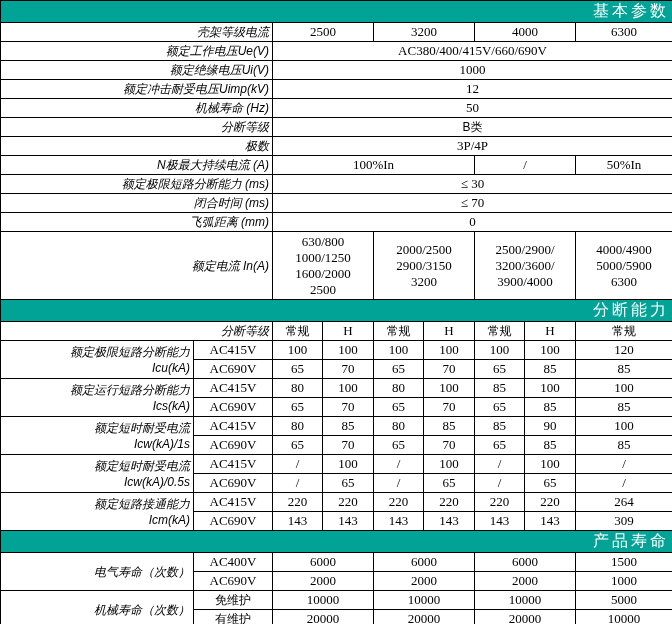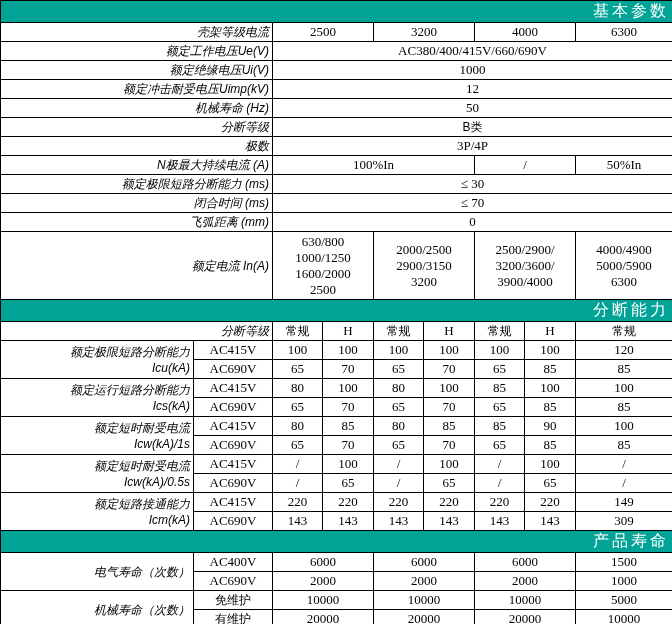--- a/index.html
+++ b/index.html
@@ -253,21 +253,21 @@
   <tr>
     <td rowspan="2" class="lbl">额定短路接通能力
 Icm(kA)</td>
     <td class="val">AC415V</td>
     <td class="val">220</td>
     <td class="val">220</td>
     <td class="val">220</td>
     <td class="val">220</td>
     <td class="val">220</td>
     <td class="val">220</td>
-    <td class="val">149</td>
+    <td class="val">264</td>
   </tr>
   <tr>
     <td class="val">AC690V</td>
     <td class="val">143</td>
     <td class="val">143</td>
     <td class="val">143</td>
     <td class="val">143</td>
     <td class="val">143</td>
     <td class="val">143</td>
     <td class="val">309</td>

